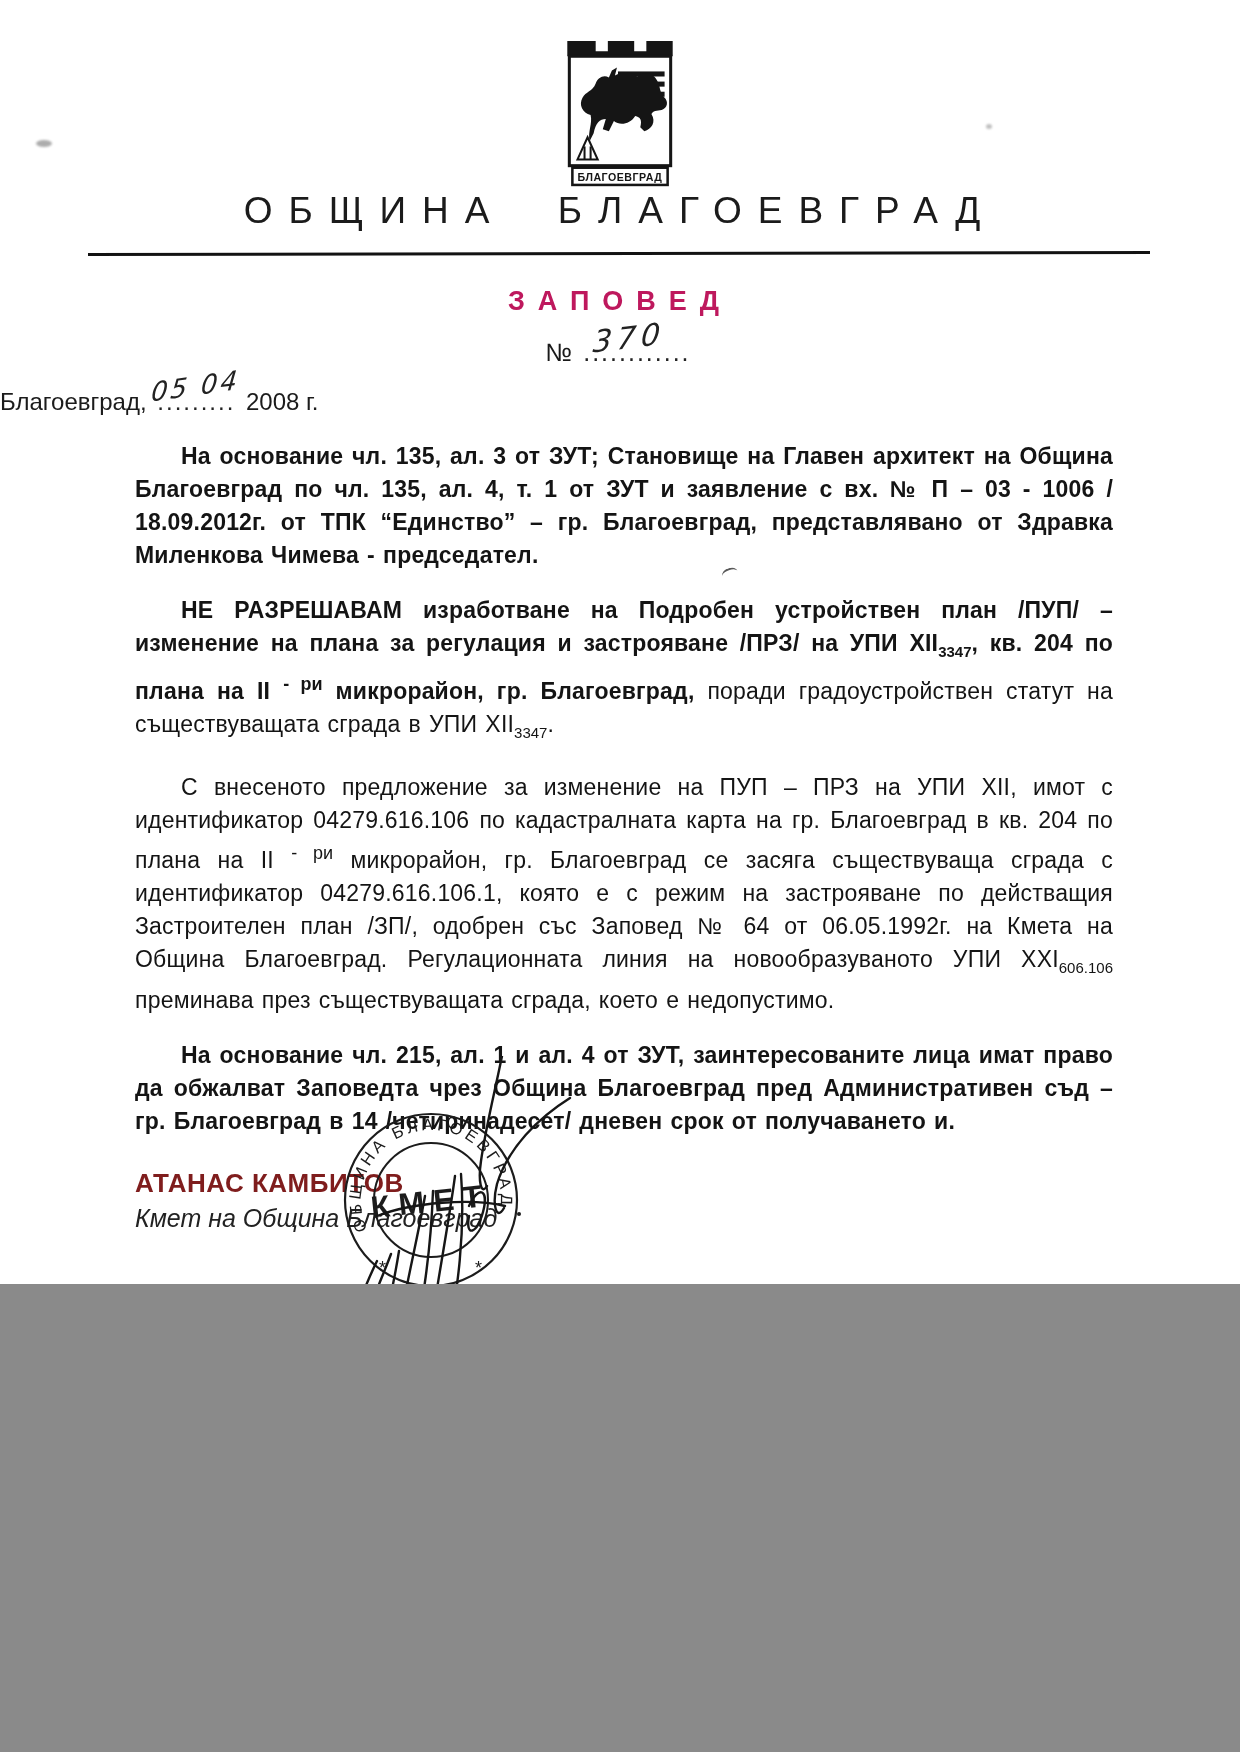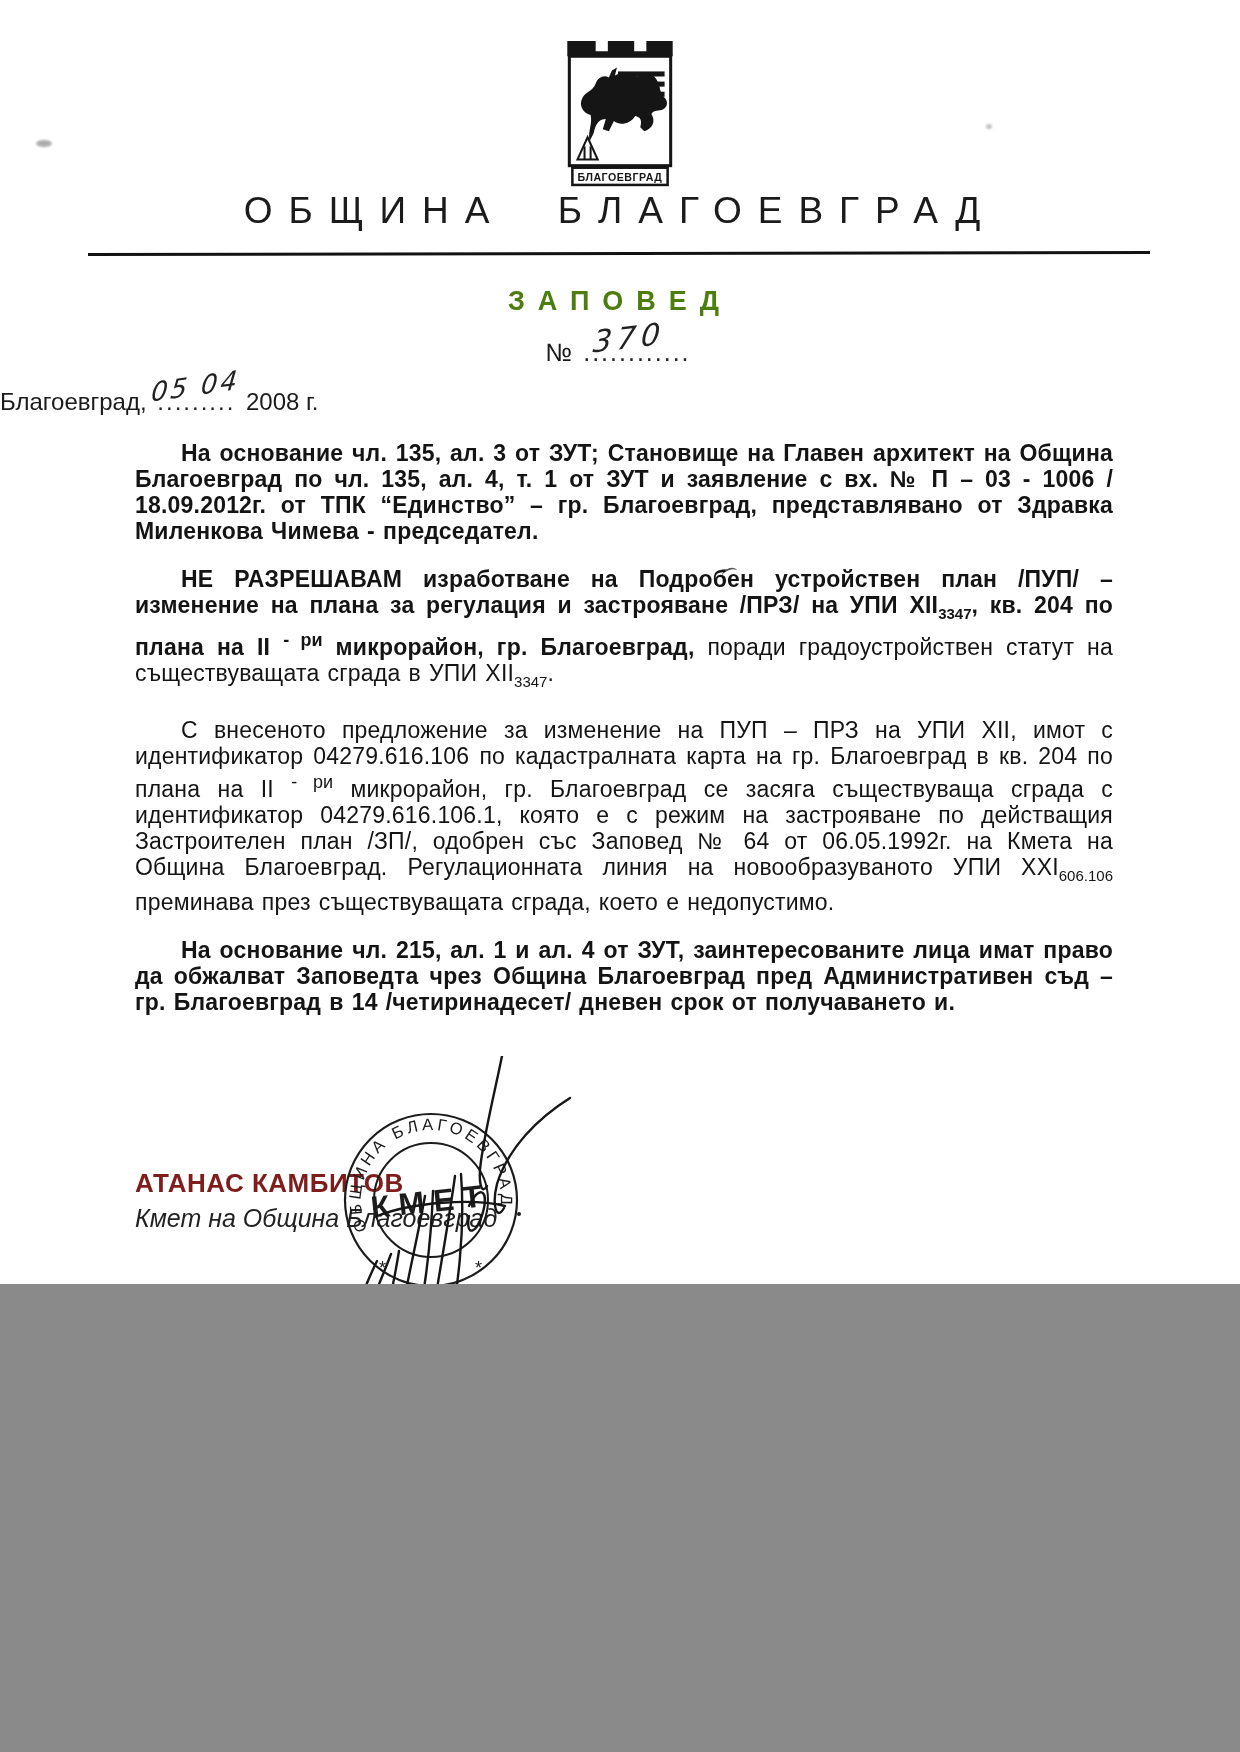--- a/index.html
+++ b/index.html
@@ -19,32 +19,32 @@
   .coa{position:absolute;left:558px;top:38px;width:124px;height:152px;}
 
   
   .org{position:absolute;left:0;top:190px;width:100%;text-align:center;
        font-size:37px;letter-spacing:16px;word-spacing:26px;color:#1b1b1b;white-space:nowrap;}
   .rule{position:absolute;background:#121212;}
   .rule-top{left:88px;top:252px;width:1062px;height:3px;transform:rotate(-0.12deg);}
   .rule-bottom{left:18px;top:1598px;width:1206px;height:3px;transform:rotate(0.06deg);}
 
   .order-title{position:absolute;left:0;top:286px;width:100%;text-align:center;
-       font-size:27px;font-weight:700;letter-spacing:13px;color:#4d7c0f;}
+       font-size:27px;font-weight:700;letter-spacing:13px;color:#be185d;}
   .order-no{position:absolute;left:0;top:338px;width:100%;text-align:center;font-size:25px;color:#191919;}
   .place-date{position:absolute;left:0;top:388px;width:100%;text-align:left;font-size:24px;color:#1b1b1b;}
   .dots-wrap{position:relative;display:inline-block;margin:0 4px;}
   .dots{letter-spacing:2px;color:#222;}
   .hand{position:absolute;font-family:"DejaVu Sans",sans-serif;font-style:italic;color:#222;white-space:nowrap;}
   .hand-no{left:10px;top:-18px;font-size:30px;letter-spacing:5px;transform:rotate(-7deg) skewX(-12deg);}
   .hand-date{left:-6px;top:-17px;font-size:26px;letter-spacing:3px;transform:rotate(-8deg) skewX(-14deg);}
 
   
   .bodytext{position:absolute;left:135px;top:440px;width:978px;}
-  .bodytext p{margin:0 0 20px 0;font-size:23px;line-height:26px;text-align:justify;
+  .bodytext p{margin:0 0 20px 0;font-size:23px;line-height:33px;text-align:justify;
               text-indent:46px;letter-spacing:.2px;word-spacing:1.5px;}
   .bodytext p.gap{margin-bottom:22px;}
   .b{font-weight:700;}
   .sub{font-size:15px;vertical-align:-6px;letter-spacing:0;}
   .sup{font-size:18px;vertical-align:9px;letter-spacing:0;}
 
   
   .sig-name{position:absolute;left:135px;top:1168px;font-size:26px;font-weight:700;letter-spacing:.5px;color:#7f1d1d;}
   .sig-title{position:absolute;left:135px;top:1204px;font-size:25px;font-style:italic;color:#222;}
 

